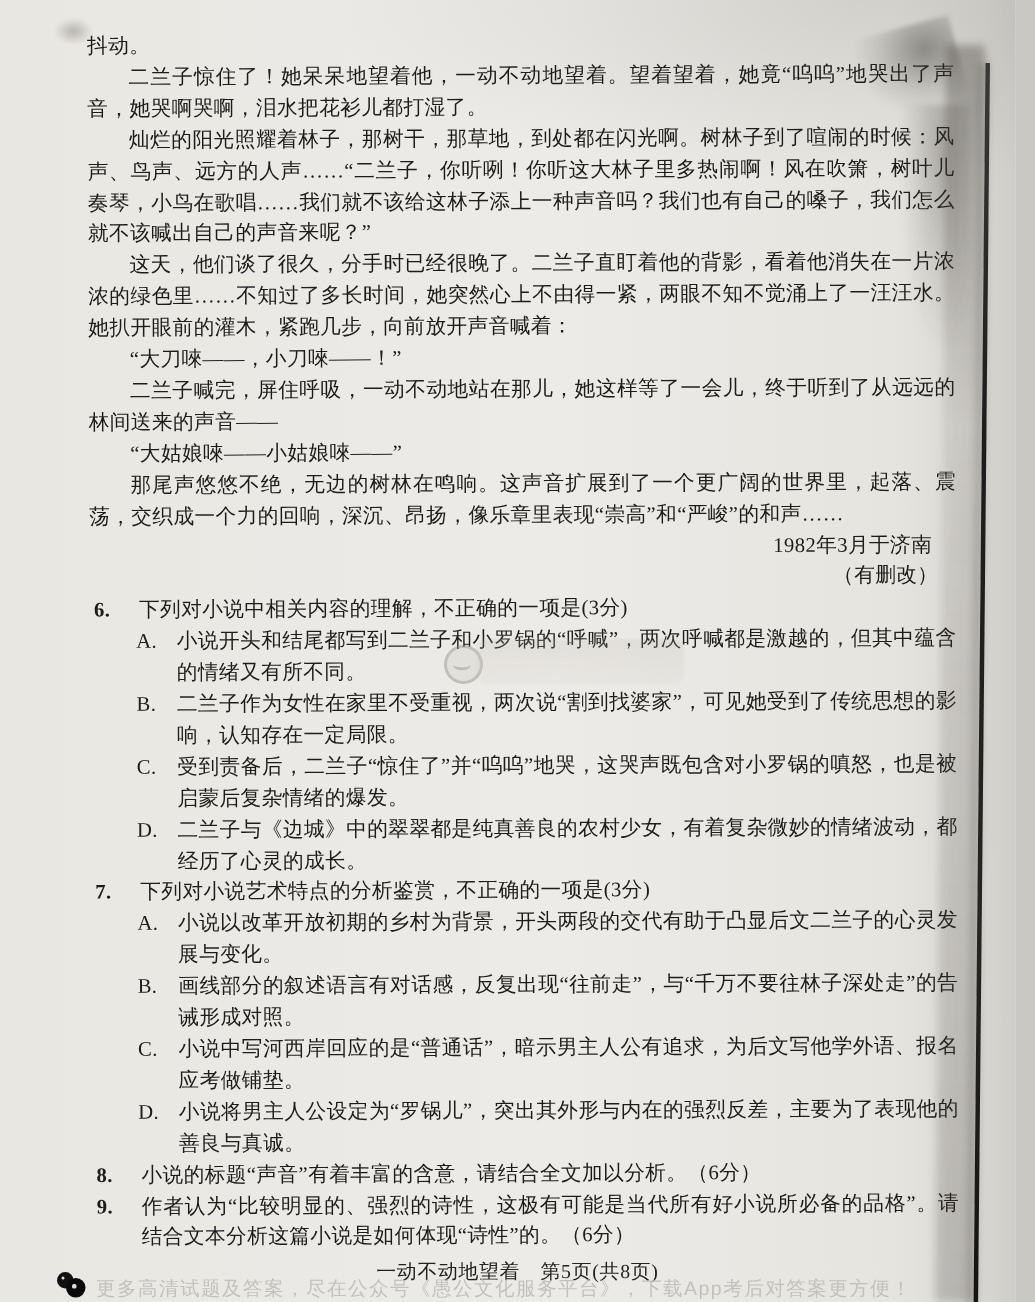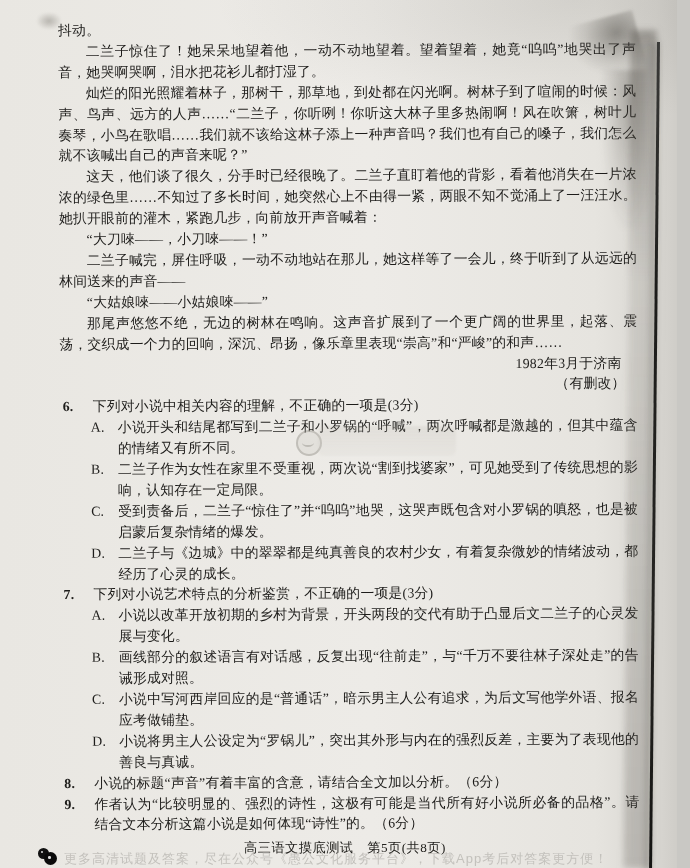--- a/index.html
+++ b/index.html
@@ -170,21 +170,21 @@
     <div class="c1"></div>
     <div class="blur-bar"></div>
   </div>
 
   <div class="smudge-a"></div>
   <div class="smudge-b"></div>
   <div class="smudge-c"></div>
   <div class="scan-edge-band"></div>
   <div class="scan-edge"></div>
 
-  <div class="footer">高三语文摸底测试　第5页(共8页)</div>
+  <div class="footer">一动不动地望着　第5页(共8页)</div>
   <div class="logo">
     <div class="b1"></div>
       <div class="b2"></div>
       <div class="e1"></div>
       <div class="e2"></div>
   </div>
   <div class="promo">更多高清试题及答案，尽在公众号《愚公文化服务平台》，下载App考后对答案更方便！</div>
 
 </div>
 

